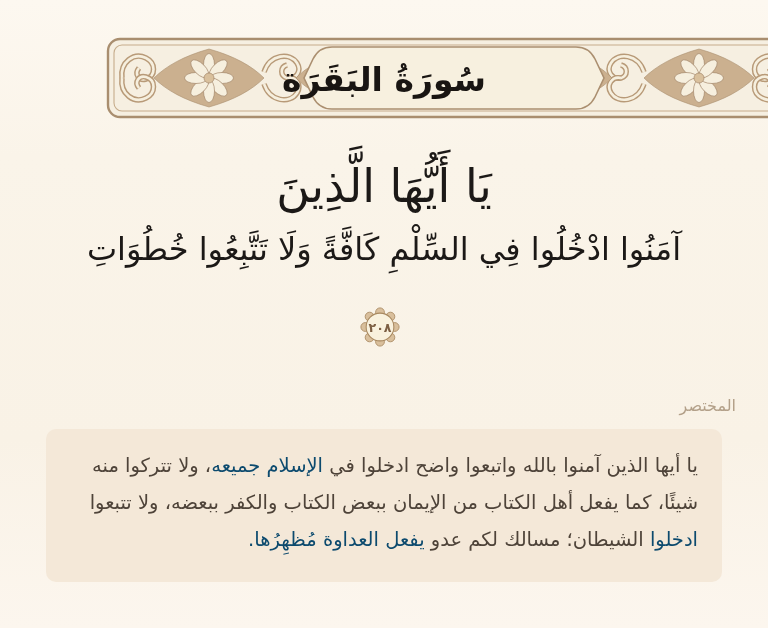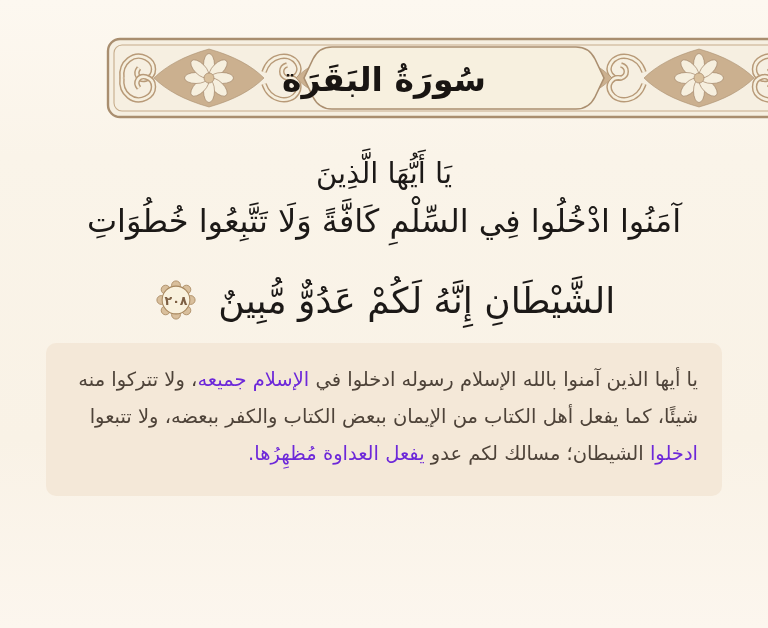--- a/index.html
+++ b/index.html
@@ -16,40 +16,40 @@
   .surah-title{
     position:absolute;top:0;left:0;width:100%;height:84px;
     display:flex;align-items:center;justify-content:center;
     font-size:33px;font-weight:bold;color:#191512;direction:rtl;
     letter-spacing:0px;padding-top:2px;box-sizing:border-box;
   }
 
   
   .verse{ text-align:center;direction:rtl;color:#1c1917; }
   .v-line{white-space:nowrap;}
-  .v1{font-size:29px;line-height:1.6;margin-top:30px;}
+  .v1{font-size:46px;line-height:1.6;margin-top:30px;}
   .v2{font-size:32px;line-height:1.6;}
   .v3{font-size:36px;line-height:1.6;margin-top:24px;}
   .ayah-medallion{display:inline-block;vertical-align:middle;margin:0 10px 6px 2px;}
 
   
   .label-row{
     direction:rtl;text-align:right;padding:0 32px;margin-top:40px;
     font-size:16px;color:#b3a089;
   }
 
   
   .tafsir-box{
     width:628px;margin:14px auto 0;background:#f4e8d8;border-radius:10px;
     padding:18px 24px 24px;direction:rtl;text-align:right;
   }
   .tafsir-text{
     font-size:19.5px;line-height:37px;color:#4e4339;margin:0;
   }
-  .tafsir-text .red{color:#6d28d9;}
+  .tafsir-text .red{color:#0c4a6e;}
 </style>
 </head>
 <body>
 
 <div class="page">
 
   <div class="frame-wrap">
     <svg viewBox="0 0 696 84" width="696" height="84">
       <defs>
         <g id="ornSide">
@@ -92,36 +92,38 @@
 
       <path d="M226,11 L470,11 Q483,11 489,23 L498,42 L489,61 Q483,73 470,73 L226,73 Q213,73 207,61 L198,42 L207,23 Q213,11 226,11 Z" fill="#f7f0df" stroke="#ab8f70" stroke-width="1.6"></path>
     </svg>
     <div class="surah-title">سُورَةُ البَقَرَة</div>
   </div>
 
   <div class="verse">
     <div class="v-line v1">يَا أَيُّهَا الَّذِينَ</div>
     <div class="v-line v2">آمَنُوا ادْخُلُوا فِي السِّلْمِ كَافَّةً وَلَا تَتَّبِعُوا خُطُوَاتِ</div>
     <div class="v-line v3">
-      <span>الشَّيْطَانِ إِنَّهُ لَكُمْ عَدُوٌّ مُّبِينٌ</span>
       <svg class="ayah-medallion" viewBox="0 0 40 40" width="42" height="42">
         <g fill="#d9bf9c" stroke="#a8885f" stroke-width="0.8">
           <circle cx="34" cy="20" r="4.2"></circle>
             <circle cx="29.9" cy="29.9" r="4.2"></circle>
           <circle cx="20" cy="34" r="4.2"></circle>
             <circle cx="10.1" cy="29.9" r="4.2"></circle>
           <circle cx="6" cy="20" r="4.2"></circle>
             <circle cx="10.1" cy="10.1" r="4.2"></circle>
           <circle cx="20" cy="6" r="4.2"></circle>
             <circle cx="29.9" cy="10.1" r="4.2"></circle>
         </g>
         <circle cx="20" cy="20" r="13.2" fill="#f9f1dd" stroke="#a8885f" stroke-width="1"></circle>
         <text x="20" y="25" text-anchor="middle" font-size="12" font-weight="bold" fill="#7d5f43">٢٠٨</text>
       </svg>
     </div>
   </div>
 
+  <div class="label-row">
+    <span>المختصر</span>
+  </div>
 
   <div class="tafsir-box">
-    <p class="tafsir-text" id="tafsir-text"><span>يا أيها الذين آمنوا بالله الإسلام رسوله ادخلوا في </span><span class="red">الإسلام جميعه</span><span>، ولا تتركوا منه شيئًا، كما يفعل أهل الكتاب من الإيمان ببعض الكتاب والكفر ببعضه، ولا تتبعوا </span><span class="red">ادخلوا</span><span> الشيطان؛ مسالك لكم عدو </span><span class="red">يفعل العداوة مُظهِرُها</span><span class="red">.</span></p>
+    <p class="tafsir-text" id="tafsir-text"><span>يا أيها الذين آمنوا بالله واتبعوا واضح ادخلوا في </span><span class="red">الإسلام جميعه</span><span>، ولا تتركوا منه شيئًا، كما يفعل أهل الكتاب من الإيمان ببعض الكتاب والكفر ببعضه، ولا تتبعوا </span><span class="red">ادخلوا</span><span> الشيطان؛ مسالك لكم عدو </span><span class="red">يفعل العداوة مُظهِرُها</span><span class="red">.</span></p>
   </div>
 
 </div>
 
 </body></html>

